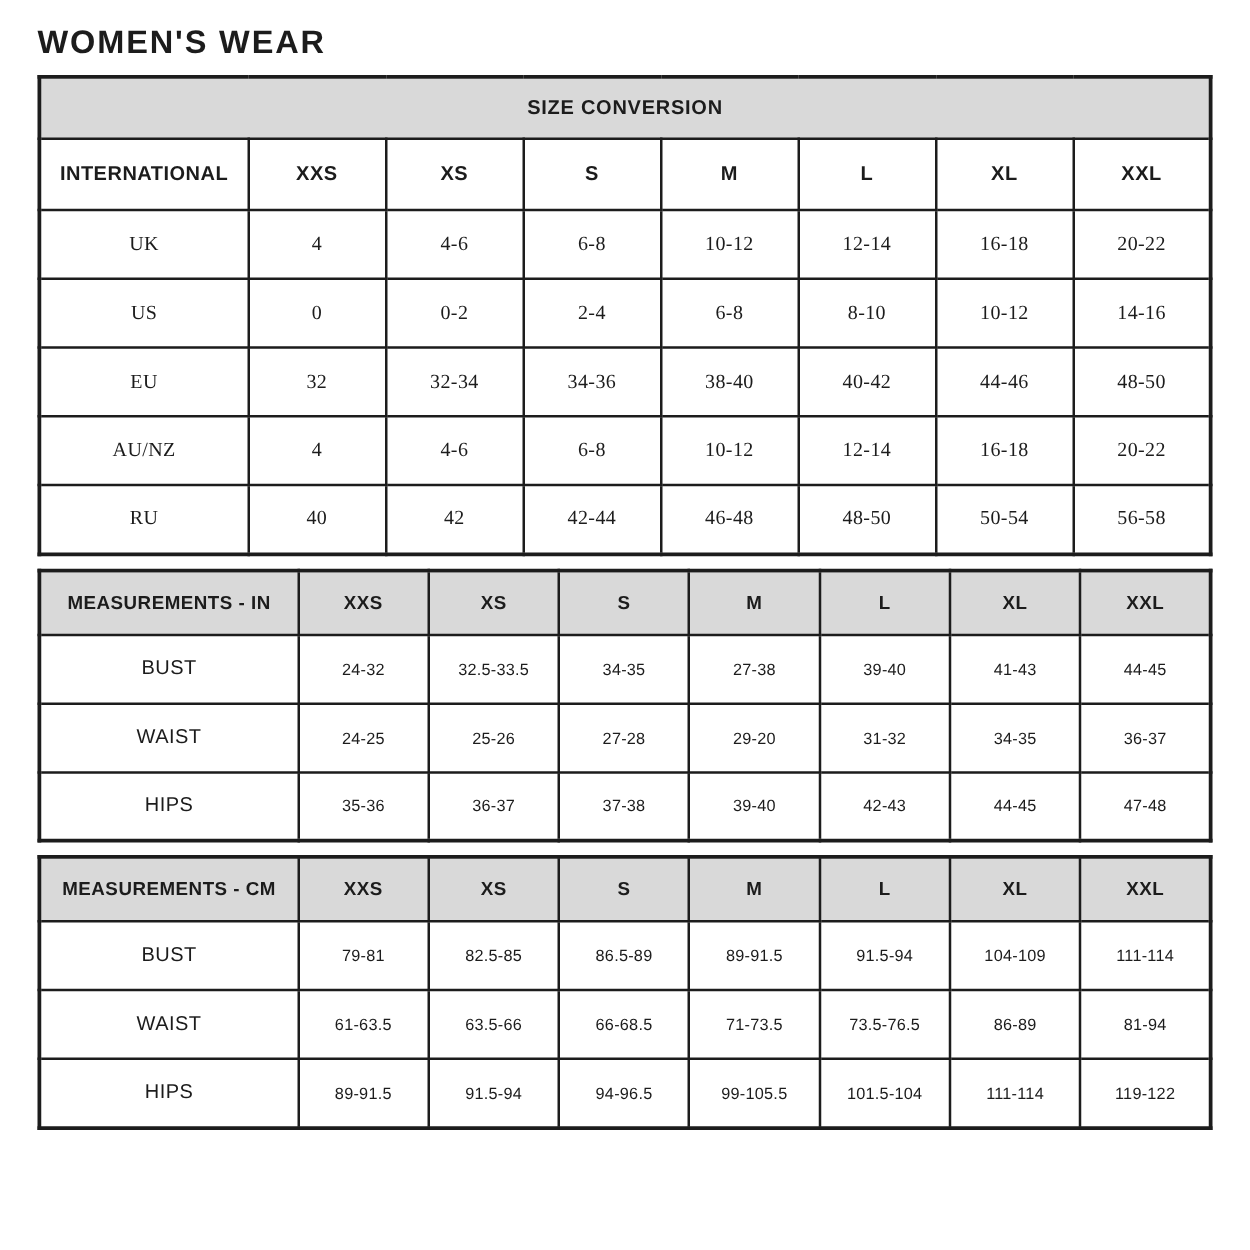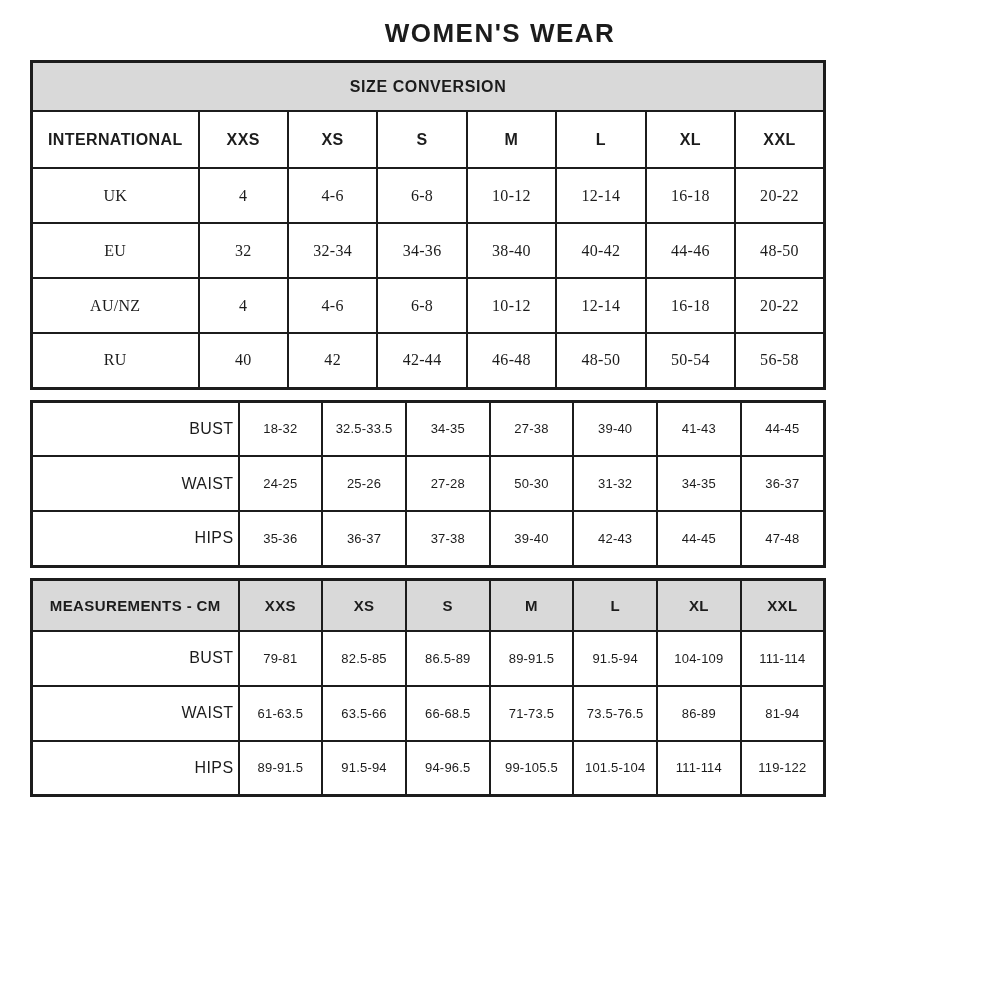--- a/index.html
+++ b/index.html
@@ -16,28 +16,27 @@
   }
   .page{
     width:1000px; height:1000px;
     box-sizing:border-box;
     padding:12px 30px 0 30px;
     background:var(--bg);
     overflow:hidden;
   }
   .title{
     margin:6px 0 11px 0;
-    text-align:center;
     font-size:26px;
     font-weight:700;
     letter-spacing:1.5px;
     color:var(--text);
   }
   table.tbl{
-    width:796px;
+    width:940px;
     table-layout:fixed;
     border-collapse:collapse;
     border:3px solid var(--border);
     margin-bottom:10px;
   }
   table.tbl th, table.tbl td{
     border:2px solid var(--border);
     text-align:center;
     vertical-align:middle;
     padding:0 4px;
@@ -67,21 +66,21 @@
   .t1 td{ font-size:16px; letter-spacing:0.3px;font-family:Liberation Serif, serif; }
   
   .t2 tr.head-row th, .t3 tr.head-row th{
     height:49px;
     background:var(--header-bg);
     font-weight:700;
     font-size:15px;
     letter-spacing:0.4px;
   }
   .t2 tr.data-row, .t3 tr.data-row{ height:55px; }
-  .t2 td.label, .t3 td.label{ font-size:16px; letter-spacing:0.4px;text-align:right; }
+  .t2 td.label, .t3 td.label{ font-size:16px; letter-spacing:0.4px; }
   .t2 td.val, .t3 td.val{ font-size:13px; letter-spacing:0.2px; }
 </style>
 </head>
 <body>
 
 <div class="page">
 
   <h1 class="title">WOMEN'S WEAR</h1>
 
   <table class="tbl t1">
@@ -115,20 +114,30 @@
           <td class="label">UK</td>
           <td class="val">4</td>
           <td class="val">4-6</td>
           <td class="val">6-8</td>
           <td class="val">10-12</td>
           <td class="val">12-14</td>
           <td class="val">16-18</td>
           <td class="val">20-22</td>
         </tr>
         <tr class="data-row">
+          <td class="label">US</td>
+          <td class="val">0</td>
+          <td class="val">0-2</td>
+          <td class="val">2-4</td>
+          <td class="val">6-8</td>
+          <td class="val">8-10</td>
+          <td class="val">10-12</td>
+          <td class="val">14-16</td>
+        </tr>
+        <tr class="data-row">
           <td class="label">EU</td>
           <td class="val">32</td>
           <td class="val">32-34</td>
           <td class="val">34-36</td>
           <td class="val">38-40</td>
           <td class="val">40-42</td>
           <td class="val">44-46</td>
           <td class="val">48-50</td>
         </tr>
         <tr class="data-row">
@@ -159,36 +168,46 @@
       <col class="first">
         <col>
         <col>
         <col>
         <col>
         <col>
         <col>
         <col>
     </colgroup>
     <tbody>
+        <tr class="head-row">
+          <th>MEASUREMENTS - IN</th>
+          <th>XXS</th>
+          <th>XS</th>
+          <th>S</th>
+          <th>M</th>
+          <th>L</th>
+          <th>XL</th>
+          <th>XXL</th>
+        </tr>
         <tr class="data-row">
           <td class="label">BUST</td>
-          <td class="val">18-32</td>
+          <td class="val">24-32</td>
           <td class="val">32.5-33.5</td>
           <td class="val">34-35</td>
           <td class="val">27-38</td>
           <td class="val">39-40</td>
           <td class="val">41-43</td>
           <td class="val">44-45</td>
         </tr>
         <tr class="data-row">
           <td class="label">WAIST</td>
           <td class="val">24-25</td>
           <td class="val">25-26</td>
           <td class="val">27-28</td>
-          <td class="val">50-30</td>
+          <td class="val">29-20</td>
           <td class="val">31-32</td>
           <td class="val">34-35</td>
           <td class="val">36-37</td>
         </tr>
         <tr class="data-row">
           <td class="label">HIPS</td>
           <td class="val">35-36</td>
           <td class="val">36-37</td>
           <td class="val">37-38</td>
           <td class="val">39-40</td>

